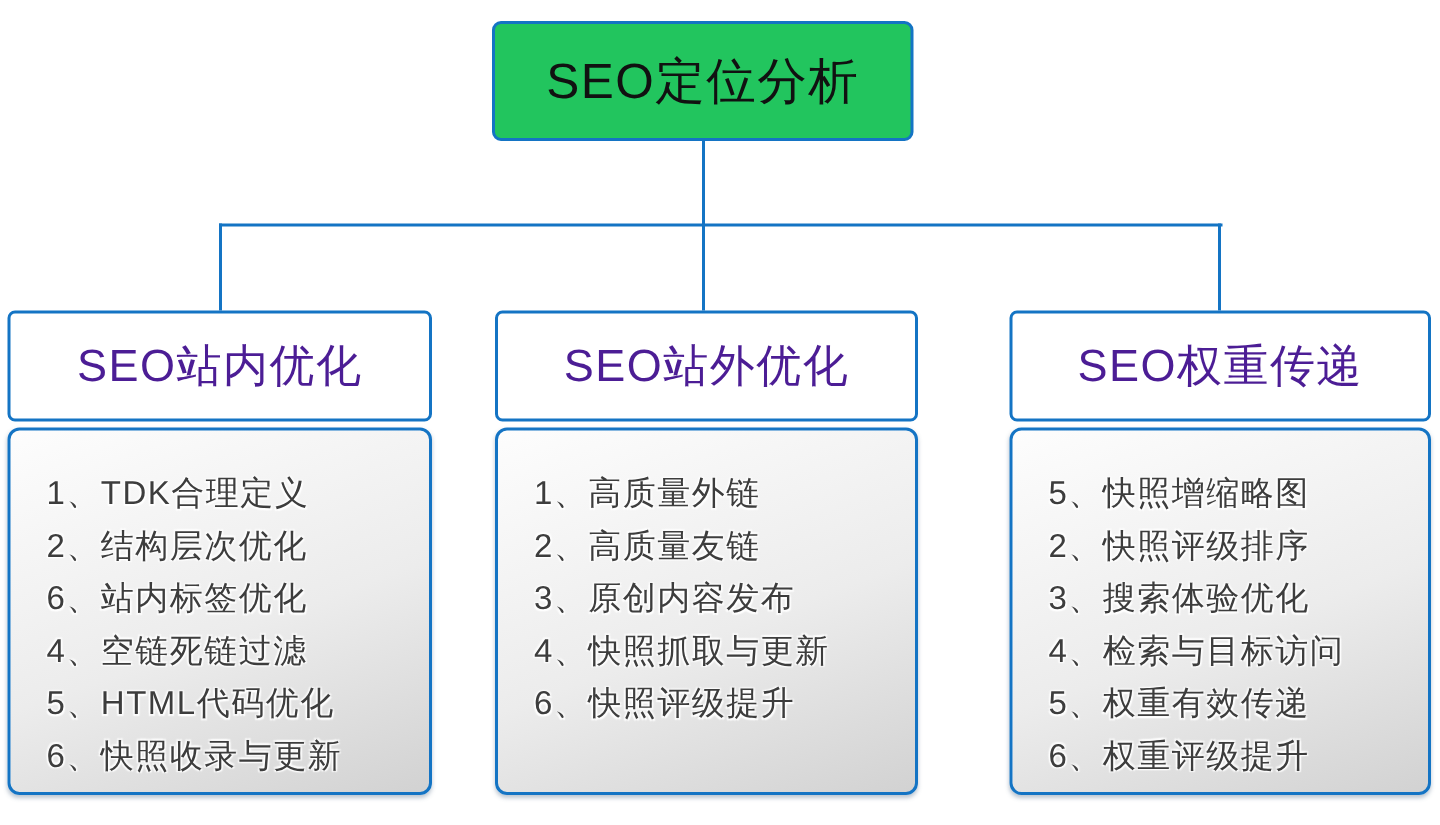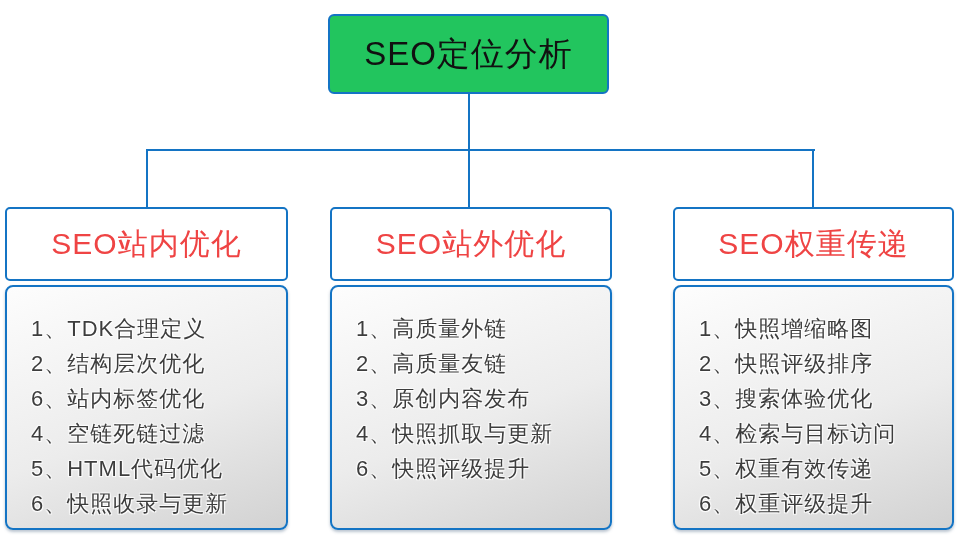--- a/index.html
+++ b/index.html
@@ -57,21 +57,21 @@
     box-sizing: border-box;
     background: #ffffff;
     border: 2px solid #1474c4;
     border-radius: 5px;
     display: flex;
     align-items: center;
     justify-content: center;
   }
   .col-header .header-label {
     font-size: 30px;
-    color: #ef4444;
+    color: #4c1d95;
     letter-spacing: 1px;
     white-space: nowrap;
   }
   .col-body {
     position: absolute;
     left: 0;
     top: 78px;
     width: 100%;
     height: 245px;
     box-sizing: border-box;
@@ -136,21 +136,21 @@
       <div class="list-item">4、快照抓取与更新</div>
       <div class="list-item">6、快照评级提升</div>
     </div>
   </div>
 
   <div class="column col-3">
     <div class="col-header">
       <span class="header-label">SEO权重传递</span>
     </div>
     <div class="col-body">
-      <div class="list-item">1、快照增缩略图</div>
+      <div class="list-item">5、快照增缩略图</div>
       <div class="list-item">2、快照评级排序</div>
       <div class="list-item">3、搜索体验优化</div>
       <div class="list-item">4、检索与目标访问</div>
       <div class="list-item">5、权重有效传递</div>
       <div class="list-item">6、权重评级提升</div>
     </div>
   </div>
 
 </div>
 

